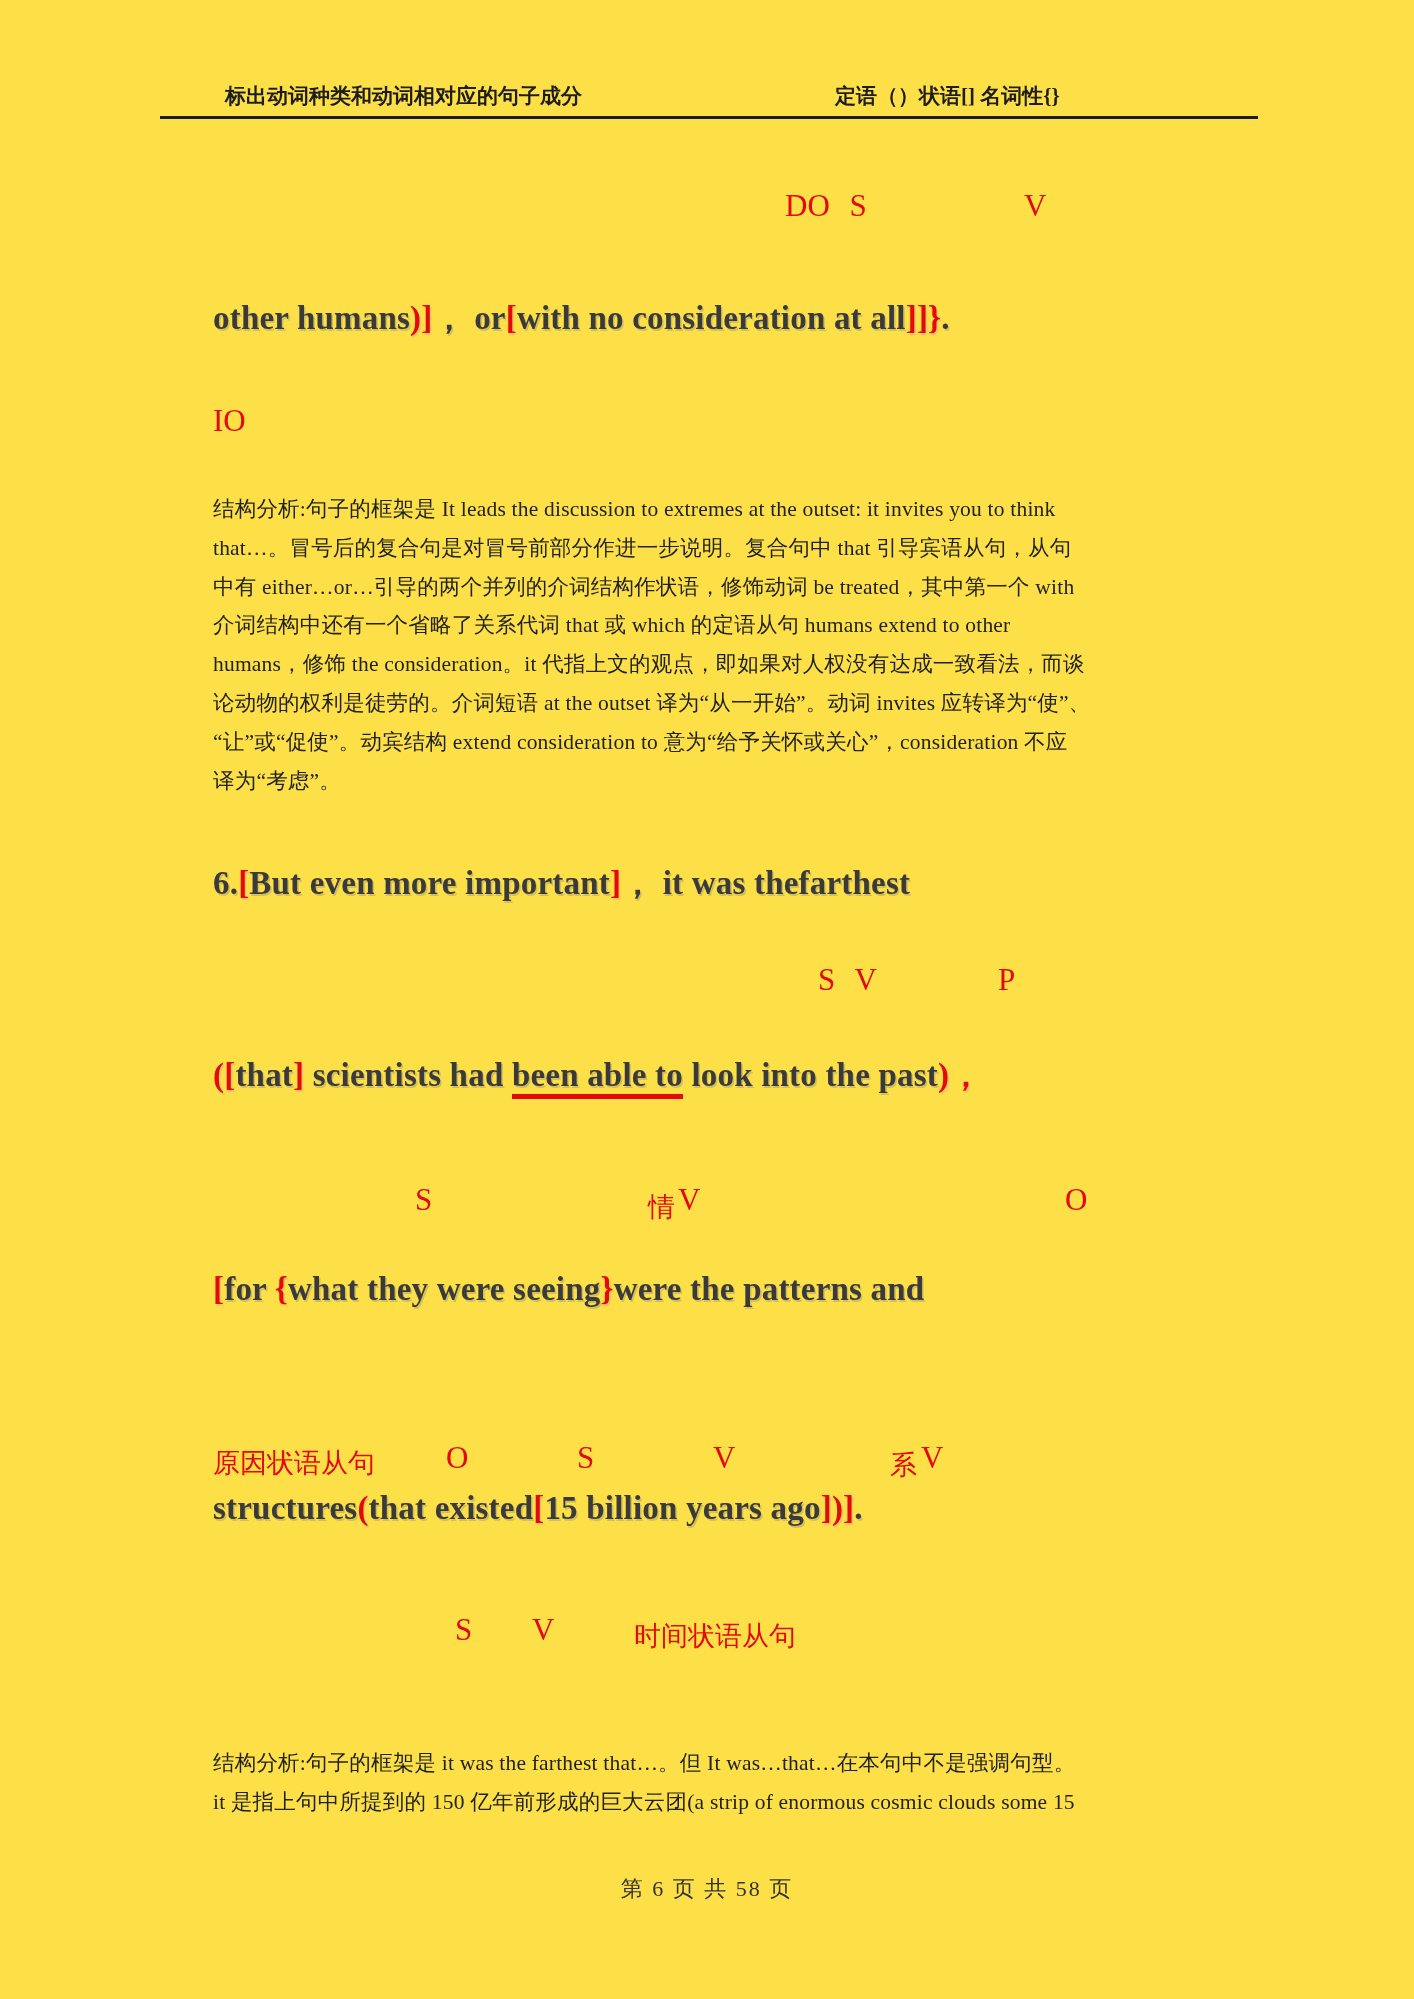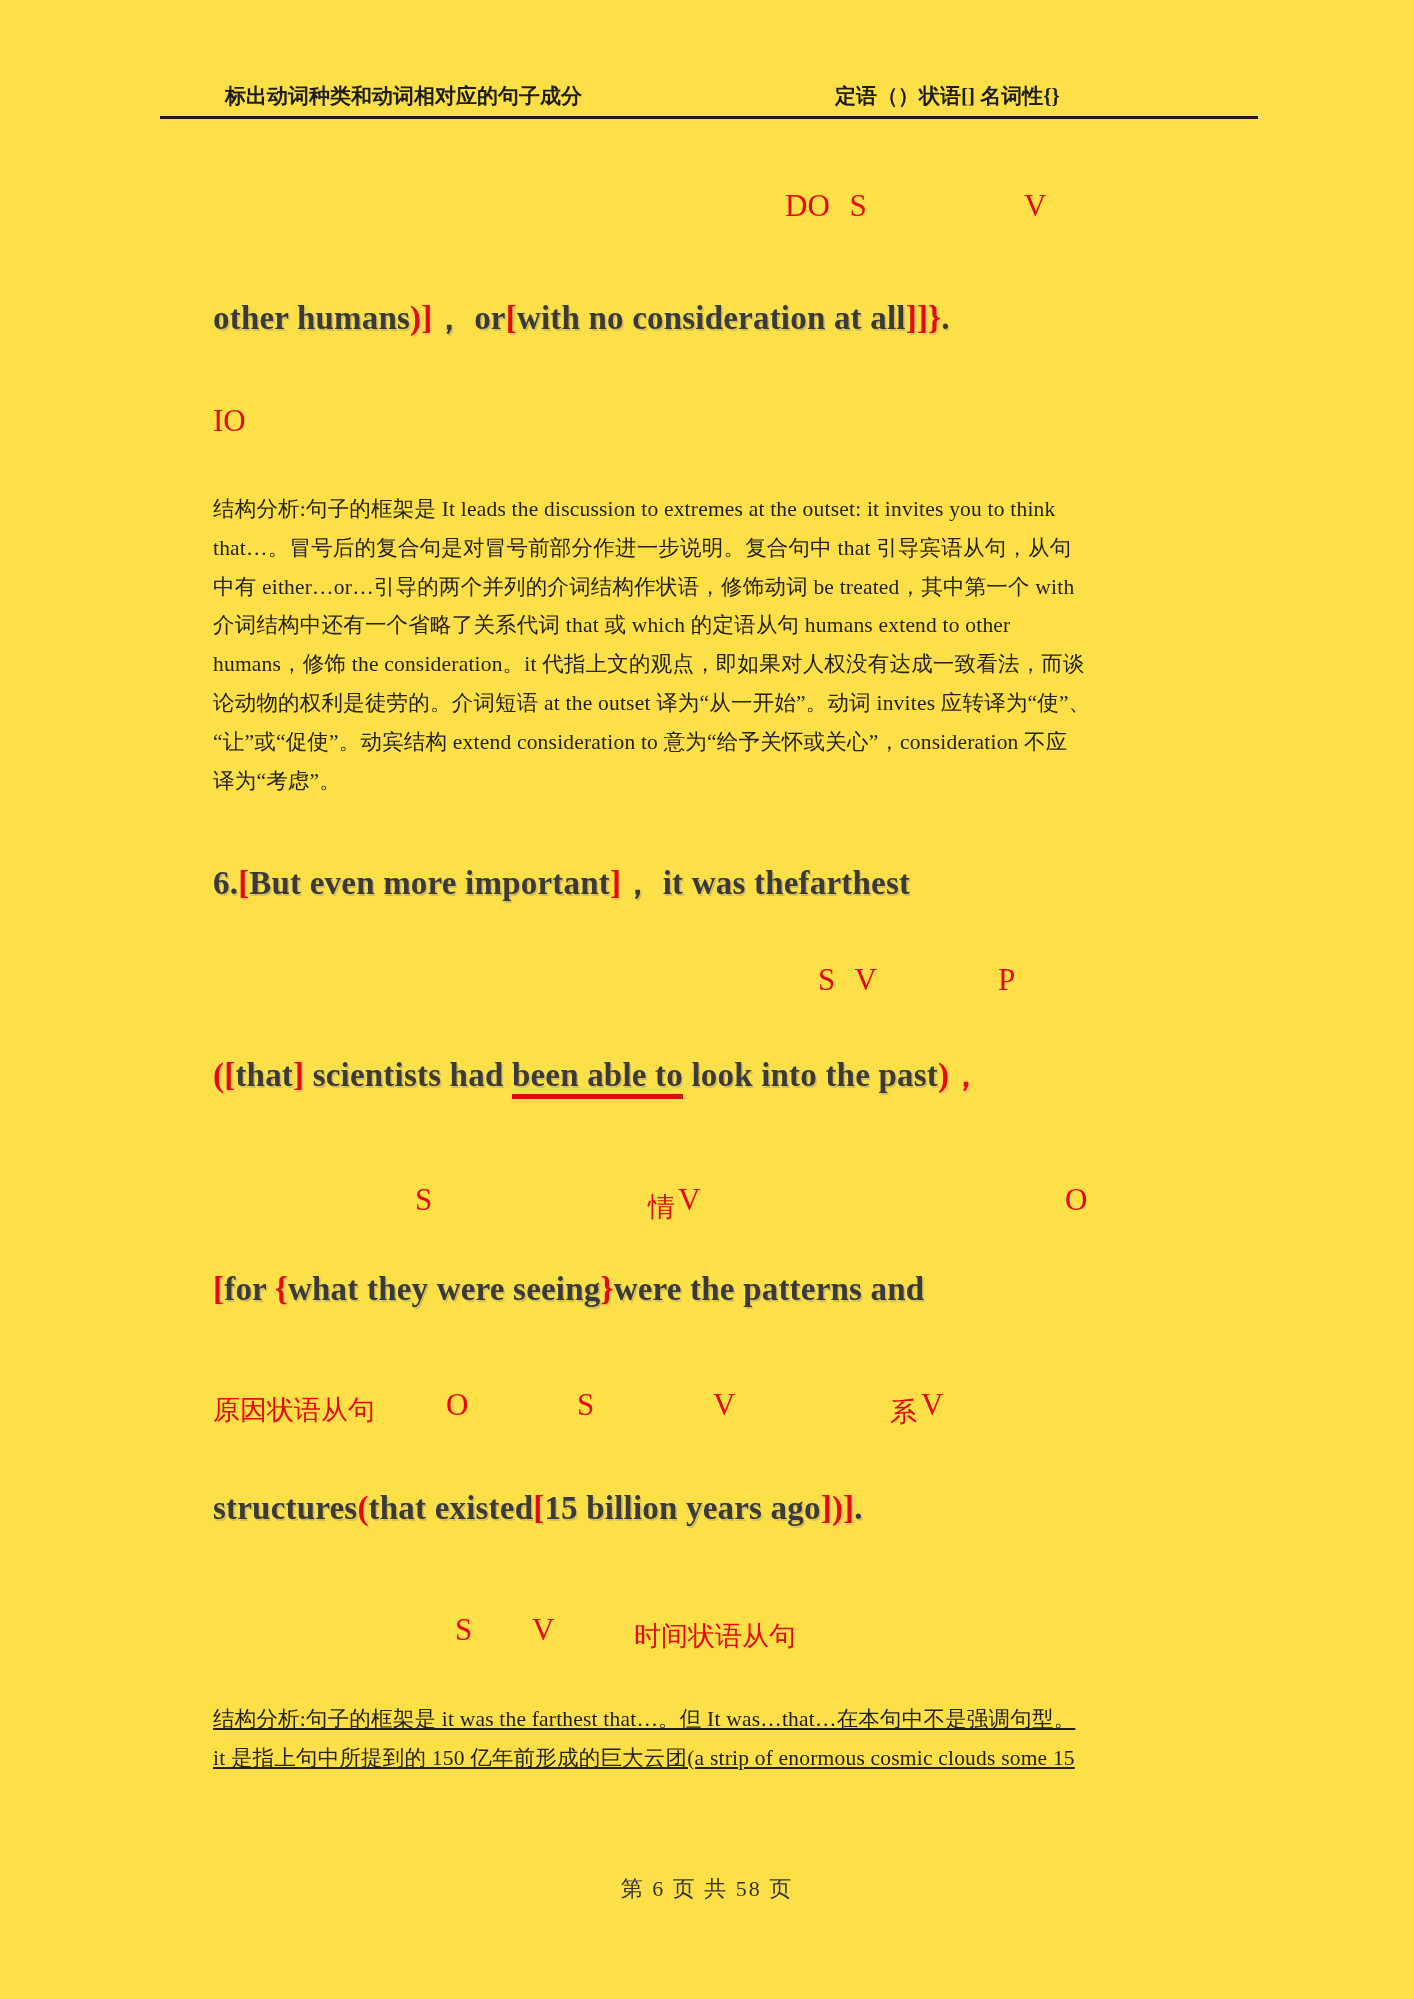--- a/index.html
+++ b/index.html
@@ -76,35 +76,35 @@
 
   <div class="abs lab-line" style="top:1180px;">
     <span class="lab" style="left:415px;">S</span>
     <span class="lab lab-cjk" style="left:648px;top:7px;">情</span>
     <span class="lab" style="left:678px;">V</span>
     <span class="lab" style="left:1065px;">O</span>
   </div>
 
   <div class="abs sent" style="top:1264px;left:213px;"><span class="red">[</span><span>for </span><span class="red">{</span><span>what they were seeing</span><span class="red">}</span><span>were the patterns and</span></div>
 
-  <div class="abs lab-line" style="top:1385px;">
+  <div class="abs lab-line" style="top:1438px;">
     <span class="lab lab-cjk" style="left:213px;top:5px;">原因状语从句</span>
     <span class="lab" style="left:446px;">O</span>
     <span class="lab" style="left:577px;">S</span>
     <span class="lab" style="left:713px;">V</span>
     <span class="lab lab-cjk" style="left:890px;top:7px;">系</span>
     <span class="lab" style="left:921px;">V</span>
   </div>
 
   <div class="abs sent" style="top:1483px;left:213px;"><span>structures</span><span class="red">(</span><span>that existed</span><span class="red">[</span><span>15 billion years ago</span><span class="red">])]</span><span>.</span></div>
 
   <div class="abs lab-line" style="top:1610px;">
     <span class="lab" style="left:455px;">S</span>
     <span class="lab" style="left:532px;">V</span>
     <span class="lab lab-cjk" style="left:634px;top:6px;">时间状语从句</span>
   </div>
 
-  <div class="abs para" style="top:1700px;left:213px;width:1010px;text-decoration:underline;">结构分析:句子的框架是 it was the farthest that…。但 It was…that…在本句中不是强调句型。
+  <div class="abs para" style="top:1744px;left:213px;width:1010px;">结构分析:句子的框架是 it was the farthest that…。但 It was…that…在本句中不是强调句型。
 it 是指上句中所提到的 150 亿年前形成的巨大云团(a strip of enormous cosmic clouds some 15</div>
 
   <div class="abs footer">第 6 页 共 58 页</div>
 
 </div>
 
 </body></html>

